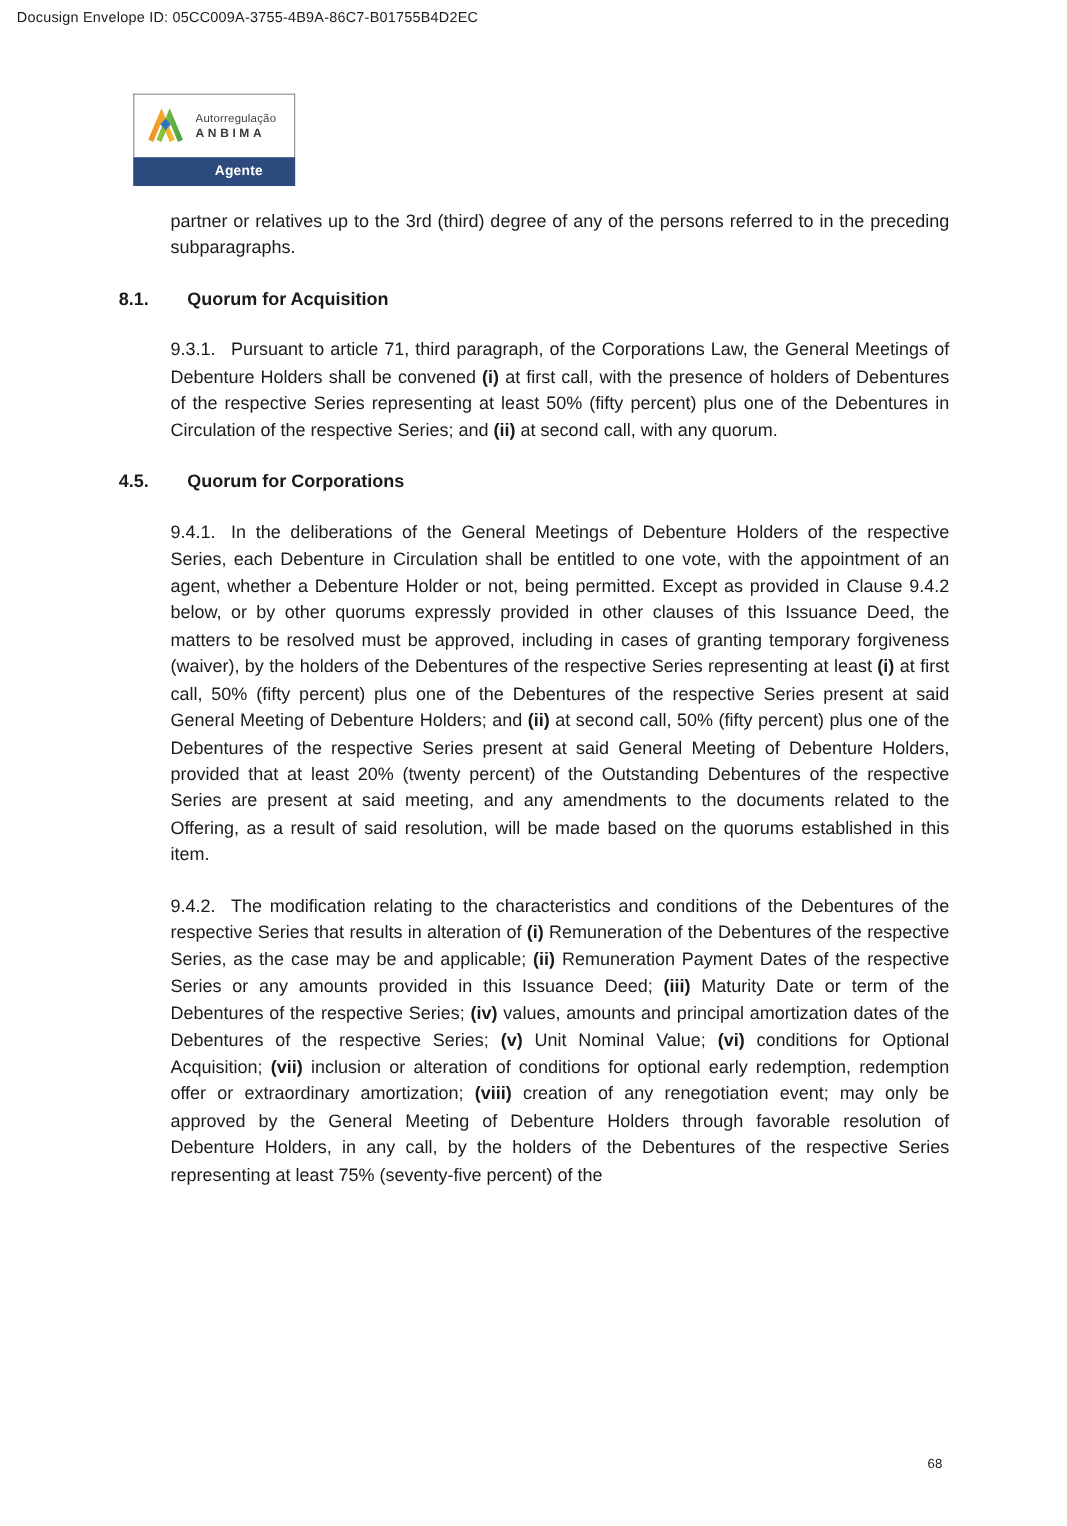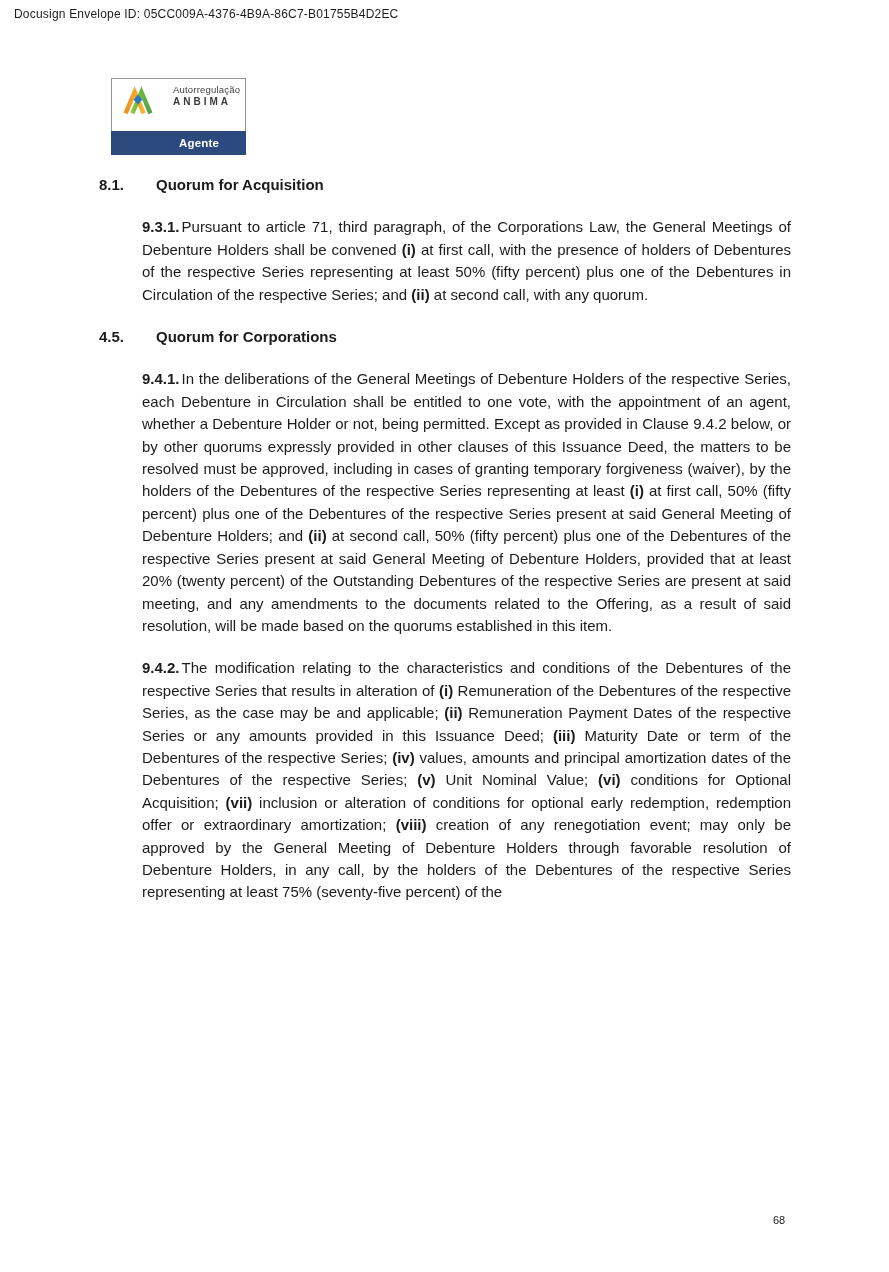--- a/index.html
+++ b/index.html
@@ -28,22 +28,22 @@
     top: 78px;
     width: 135px;
   }
   .logo-box {
     width: 135px;
     height: 53px;
     background: #ffffff;
     border: 1px solid #949494;
     border-bottom: none;
     display: flex;
-    align-items: flex-start;
-    gap: 17px;
+    align-items: center;
+    gap: 7px;
     padding: 5px 6px 5px 8px;
   }
   .logo-mark { width: 36px; height: 34px; flex: 0 0 auto; }
   .logo-text { display: flex; flex-direction: column; align-items: flex-start; }
   .logo-small {
     font-size: 9.5px;
     color: #3e3e3d;
     margin-bottom: 1px;
     letter-spacing: 0.2px;
   }
@@ -73,22 +73,22 @@
     width: 649px;
     font-size: 15px;
     line-height: 22.4px;
   }
   .para {
     text-align: justify;
     margin-bottom: 20px;
   }
   .para .b { font-weight: bold; }
   .num-label {
-    font-weight: bold;
-    margin-right: 2px;
+    font-weight: normal;
+    margin-right: 13px;
   }
   .heading {
     font-weight: bold;
     margin-left: -43px;
     margin-bottom: 20px;
     white-space: nowrap;
   }
   .heading .h-num {
     display: inline-block;
     width: 57px;
@@ -99,21 +99,21 @@
     top: 1214px;
     font-size: 11px;
     color: #1b1b1b;
   }
 </style>
 </head>
 <body>
 
 <div class="page">
 
-  <div class="envelope-id">Docusign Envelope ID: 05CC009A-4376-4B9A-86C7-B01755B4D2EC</div>
+  <div class="envelope-id">Docusign Envelope ID: 05CC009A-3755-4B9A-86C7-B01755B4D2EC</div>
 
   <div class="logo">
     <div class="logo-box">
       <svg class="logo-mark" viewBox="0 0 64 48" xmlns="http://www.w3.org/2000/svg">
         <defs>
           <linearGradient id="gradOrange" x1="0" y1="0" x2="1" y2="0">
             <stop offset="0" stop-color="#ee9222"></stop>
             <stop offset="1" stop-color="#f7b733"></stop>
           </linearGradient>
           <linearGradient id="gradGreen" x1="0" y1="0" x2="1" y2="0">
@@ -128,20 +128,21 @@
       <div class="logo-text">
         <div class="logo-small">Autorregulação</div>
         <div class="logo-brand">ANBIMA</div>
       </div>
     </div>
     <div class="logo-band">Agente Fiduciário</div>
   </div>
 
   <div class="doc">
 
+    <div class="para"><span>partner or relatives up to the 3rd (third) degree of any of the persons referred to in the preceding subparagraphs.</span></div>
 
     <div class="heading">
       <span class="h-num">8.1.</span><span>Quorum for Acquisition</span>
     </div>
 
     <div class="para">
       <span class="num-label">9.3.1.</span><span><span>Pursuant to article 71, third paragraph, of the Corporations Law, the General Meetings of Debenture Holders shall be convened </span><span class="b">(i)</span><span> at first call, with the presence of holders of Debentures of the respective Series representing at least 50% (fifty percent) plus one of the Debentures in Circulation of the respective Series; and </span><span class="b">(ii)</span><span> at second call, with any quorum.</span></span>
     </div>
 
     <div class="heading">

